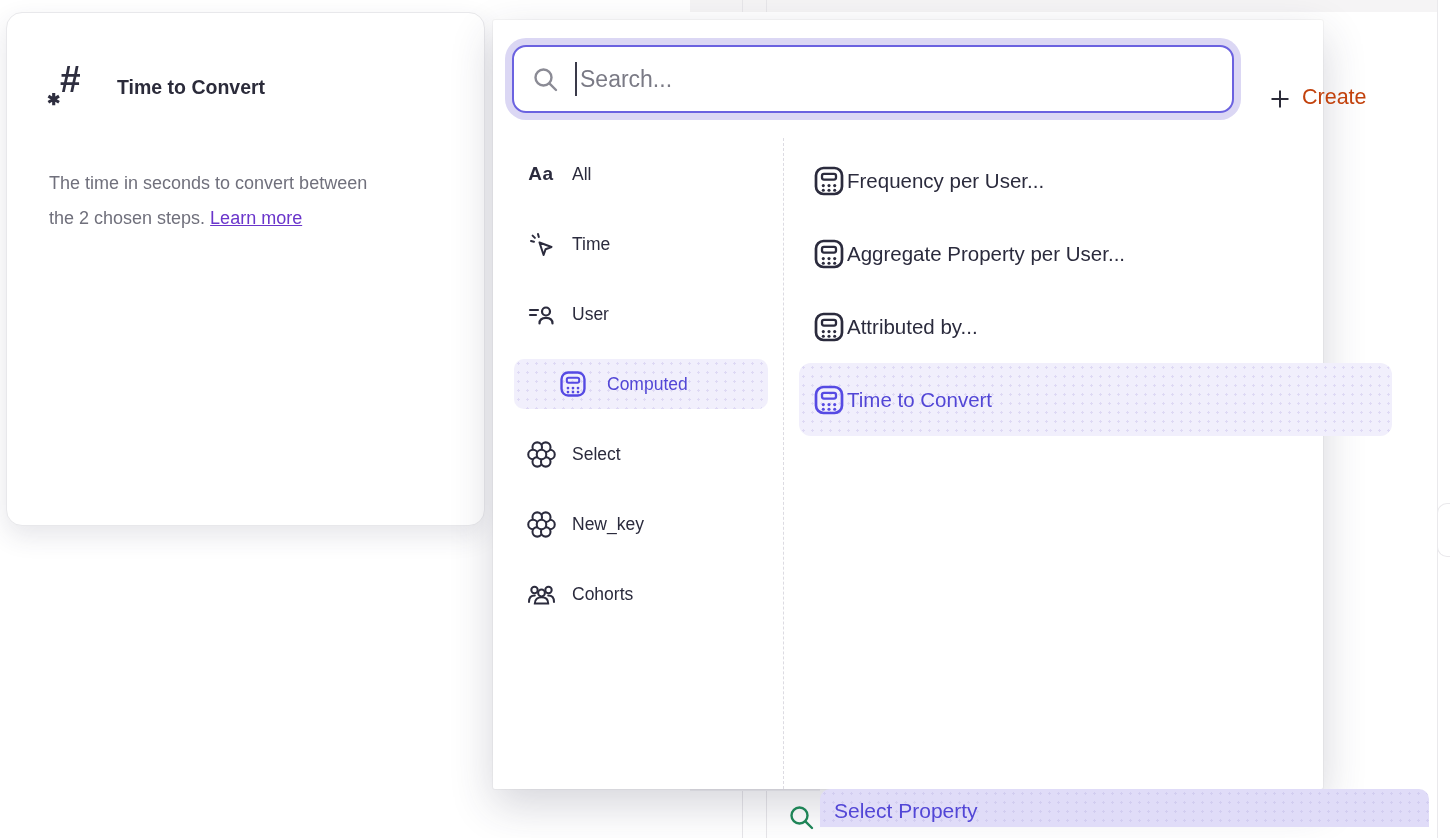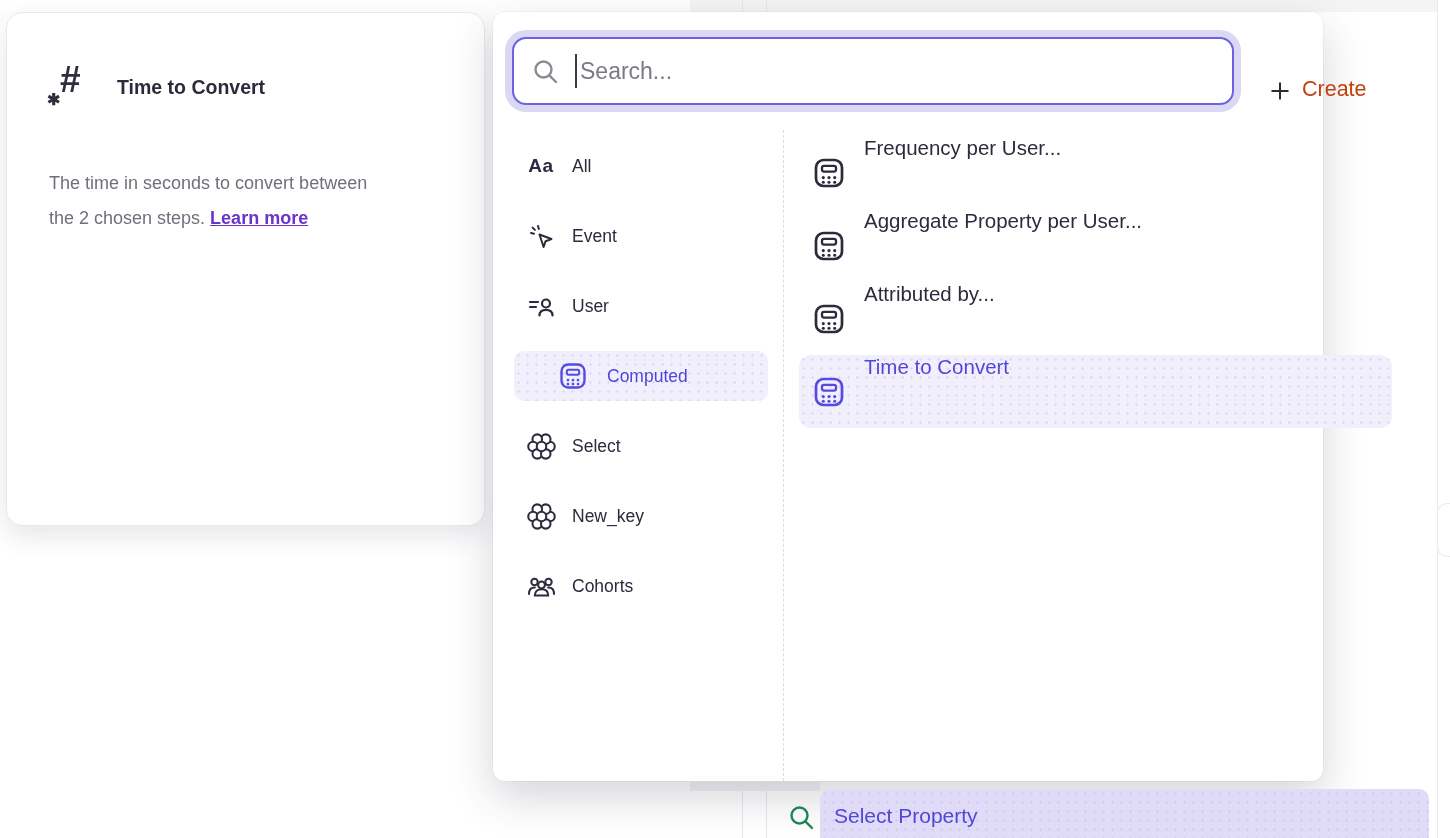--- a/index.html
+++ b/index.html
@@ -18,25 +18,25 @@
 
   
   .tooltip-card { left:6px; top:12px; width:479px; height:514px; background:#fff;
                   border:1px solid #e8e8eb; border-radius:16px;
                   box-shadow:0 10px 26px rgba(50,50,80,.12); }
   .hash-box { left:40px; top:50px; width:50px; height:52px; }
   .hash-glyph { position:absolute; left:13px; top:-4px; font-size:37px; font-weight:700; color:#2e2e3f; }
   .star-glyph { position:absolute; left:0px; top:27px; font-size:16px; font-weight:700; color:#2e2e3f; }
   .tooltip-title { left:110px; top:60px; font-size:19.5px; font-weight:700; color:#2b2b3a; line-height:28px; }
   .tooltip-desc { left:42px; top:153px; width:400px; font-size:18px; line-height:35px; color:#70707c; }
-  .learn-more { color:#6a35cb; text-decoration:underline; font-weight:700; cursor:pointer; }
-
-  
-  .dropdown { left:493px; top:12px; width:830px; height:769px; background:#fff;
-              border-radius:12px; box-shadow:0 16px 44px rgba(45,45,75,.20), 0 0 0 1px rgba(0,0,0,.03); }
+  .learn-more { color:#6a35cb; text-decoration:underline; font-weight:400; cursor:pointer; }
+
+  
+  .dropdown { left:493px; top:20px; width:830px; height:769px; background:#fff;
+              border-radius:2px; box-shadow:0 16px 44px rgba(45,45,75,.20), 0 0 0 1px rgba(0,0,0,.03); }
 
   .search-box { left:19px; top:25px; width:722px; height:68px; background:#fff;
                 border:2px solid #6b62e0; border-radius:14px;
                 box-shadow:0 0 0 7px #dbd7f4; display:flex; align-items:center; padding-left:18px; }
   .search-box svg { flex:0 0 auto; }
   .caret { width:2px; height:34px; background:#3a3a4a; margin-left:16px; flex:0 0 auto; }
   .search-input { flex:1; border:none; outline:none; background:transparent;
                   font-family:"Liberation Sans", sans-serif; font-size:23px; color:#2b2b3d;
                   margin-left:3px; height:60px; }
   .search-input::placeholder { color:#7a7a85; opacity:1; }
@@ -53,28 +53,28 @@
 
   .dotted-sel { background-color:#f1effc;
                 background-image:radial-gradient(circle, #ded9f4 1.2px, transparent 1.3px);
                 background-size:9px 9px;padding-left:41px; }
   .cat-row.selected .cat-label, .res-row.selected .res-label { color:#5246d6; }
   .cat-row.selected .cat-icon, .res-row.selected .res-icon { color:#564ae3; }
 
   .v-divider { left:290px; top:118px; height:651px; width:0; border-left:1px dashed #dcdbe2; }
 
   .res-col { left:306px; top:124px; width:593px; display:flex; flex-direction:column; }
-  .res-row { height:73px; border-radius:12px; display:flex; 
-             padding-left:12px; gap:17px; cursor:pointer; }
+  .res-row { height:73px; border-radius:12px; display:flex; align-items:center;
+             padding-left:12px; cursor:pointer; }
   .res-icon { width:36px; display:flex; justify-content:center; align-items:center; color:#2b2b3d; }
   .res-label { font-size:20.5px; font-weight:500; color:#2b2b3d; }
 
   
   .prop-search-icon { left:788px; top:804px; width:27px; height:27px; }
-  .prop-bar { left:820px; top:789px; width:609px; height:49px;
+  .prop-bar { left:820px; top:789px; width:609px; height:38px;
               border-radius:10px 10px 0 0; display:flex; align-items:center; padding:5px 0 0 14px;
               background-color:#e0dcf8;
               background-image:radial-gradient(circle, #d2cdf0 1.2px, transparent 1.3px);
               background-size:9px 9px; cursor:pointer; }
   .prop-label { font-size:21px; font-weight:500; color:#5246d6; }
 </style>
 </head>
 <body>
 
 <div class="abs art-top-strip"></div>
@@ -128,21 +128,21 @@
 
     <div class="cat-row">
       <span class="cat-icon">
         <svg width="27" height="27" viewBox="0 0 27 27" fill="none" stroke="#2b2b3d" stroke-width="2" stroke-linecap="round" stroke-linejoin="round">
           <path d="M11.5 11.5 L23.5 16 L17.6 18.2 L15.6 24 Z"></path>
           <path d="M10 3 L10.8 6"></path>
           <path d="M3 10 L6 10.8"></path>
           <path d="M4.6 4.6 L6.9 6.9"></path>
         </svg>
       </span>
-      <span class="cat-label">Event</span>
+      <span class="cat-label">Time</span>
     </div>
 
     <div class="cat-row">
       <span class="cat-icon">
         <svg width="28" height="26" viewBox="0 0 28 26" fill="none" stroke="#2b2b3d" stroke-width="2.2" stroke-linecap="round">
           <path d="M3 9 H11"></path>
           <path d="M3 14 H9"></path>
           <circle cx="19" cy="10.5" r="4"></circle>
           <path d="M12.5 22.5 C12.5 18.5 15.5 16.8 19 16.8 C22.5 16.8 25.5 18.5 25.5 22.5"></path>
         </svg>

